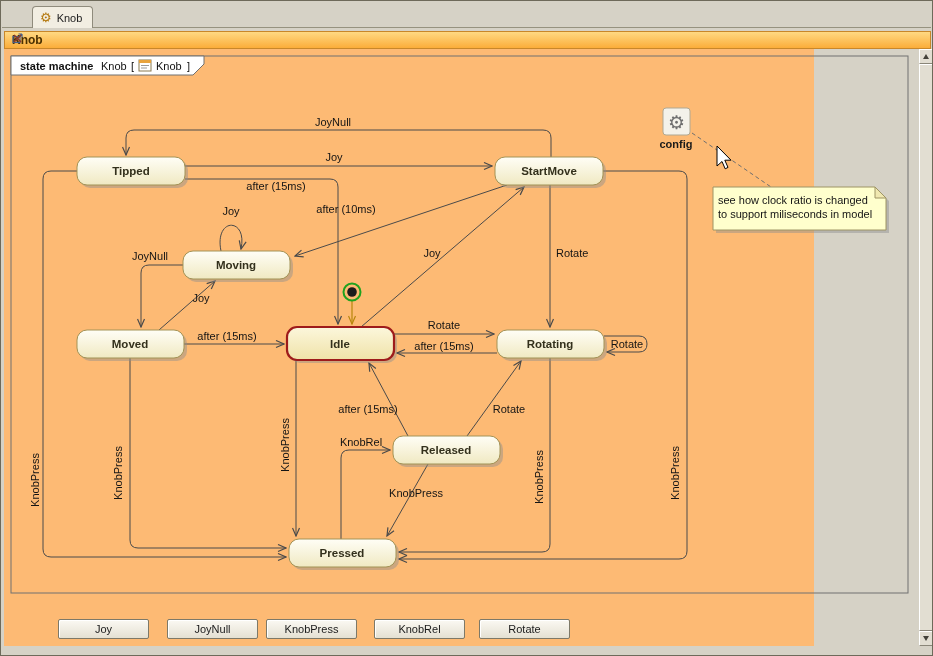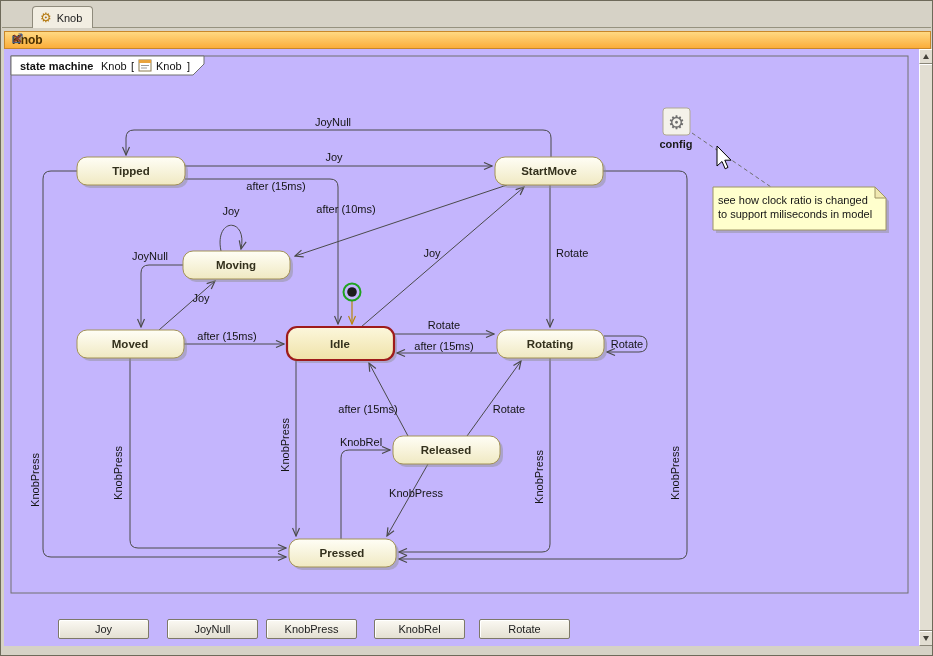--- a/index.html
+++ b/index.html
@@ -16,21 +16,21 @@
        font-size:11px;color:#1c1c1c;box-sizing:border-box;}
   .tab-gear{color:#B5790F;font-size:13px;line-height:1;}
   
   .titlebar{position:absolute;left:3px;top:30px;width:927px;height:18px;
             background:linear-gradient(#FFD983,#FBAD3A);border:1px solid #C8872A;
             box-sizing:border-box;display:flex;align-items:center;padding:0 7px;
             font-size:12px;font-weight:bold;color:#4a3000;}
   .titlebar .spacer{flex:1;}
   .tb-icon{width:13px;height:13px;margin-left:6px;}
   
-  .canvas{position:absolute;left:3px;top:48px;width:915px;height:597px;background:#c4b5fd;}
+  .canvas{position:absolute;left:3px;top:48px;width:810px;height:597px;background:#fdba74;}
   svg{position:absolute;left:0;top:0;}
   
   .sigbtn{position:absolute;top:570px;width:91px;height:20px;box-sizing:border-box;
           background:linear-gradient(#FBF9F3,#E4E0D2);border:1px solid #7d7968;
           border-radius:2px;box-shadow:inset 1px 1px 0 #ffffff;
           font-size:11px;color:#1a1a1a;display:flex;align-items:center;justify-content:center;}
   
   .scroll{position:absolute;left:918px;top:48px;width:14px;height:597px;background:#F0EEE5;}
   .scroll .sbtn{position:absolute;left:0;width:14px;height:15px;background:#E2DED2;
         border:1px solid #ffffff;border-right-color:#8a8678;border-bottom-color:#8a8678;

